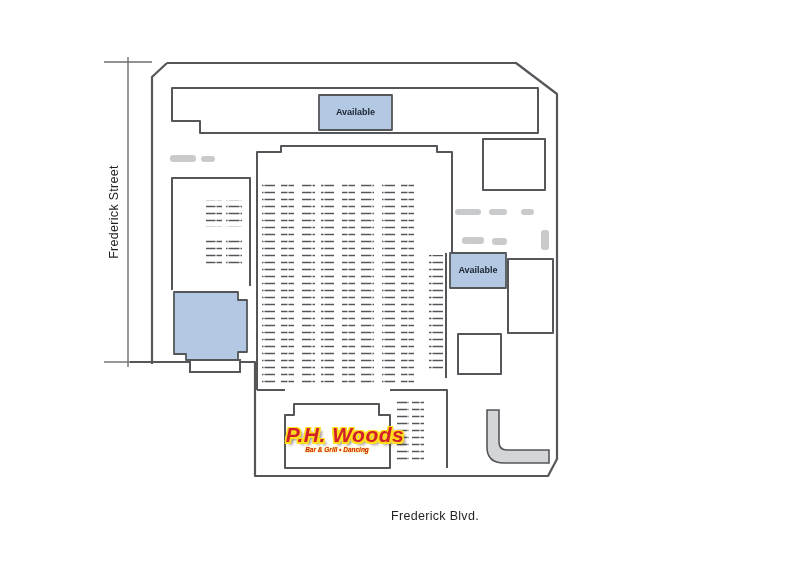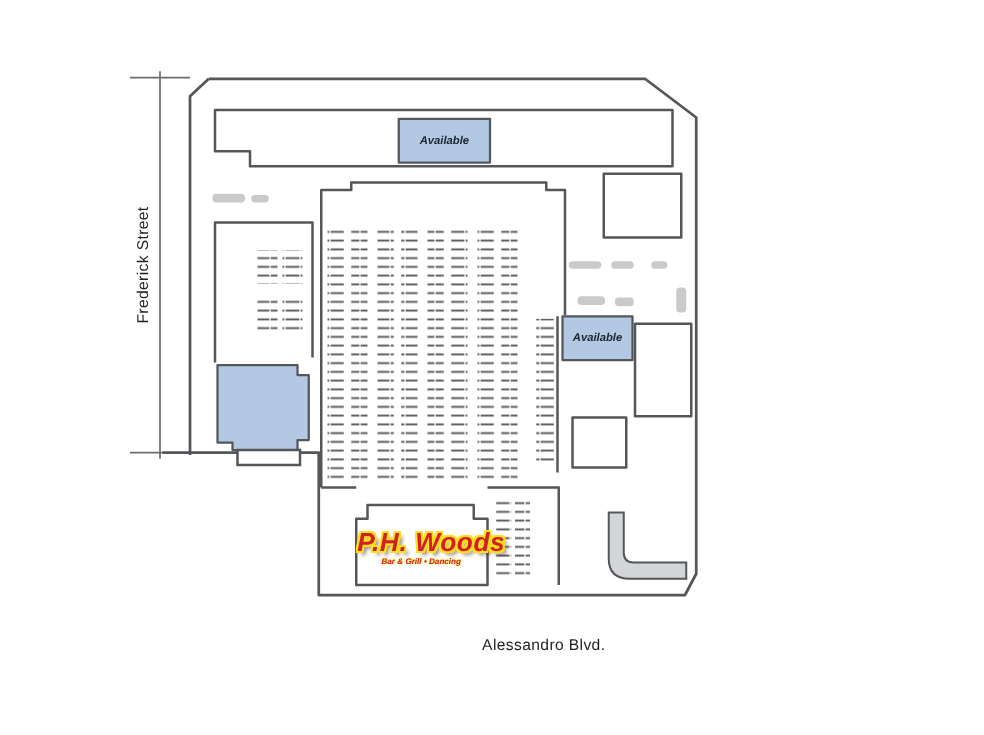--- a/index.html
+++ b/index.html
@@ -26,21 +26,20 @@
     justify-content: center;
     text-align: center;
     pointer-events: none;
   }
   .unit-label {
     font-weight: bold;
     font-size: 9px;
     line-height: 1.2;
     color: #1b2430;
     white-space: pre-line;
-    font-style: italic;
   }
   .unit-label.small {
     font-size: 8.5px;
   }
   .street-label {
     font-size: 12.5px;
     color: #231f20;
     letter-spacing: 0.3px;
   }
   .street-left {
@@ -187,15 +186,15 @@
   </div>
 
 
   <div class="overlay logo-box">
     <span class="logo-name">P.H. Woods</span>
     <span class="logo-tagline">Bar &amp; Grill • Dancing</span>
   </div>
 
   <div class="overlay street-label street-left">Frederick Street</div>
 
-  <div class="overlay street-label street-bottom">Alessandro Blvd.</div>
+  <div class="overlay street-label street-bottom">Frederick Blvd.</div>
 
 </div>
 
 </body></html>

